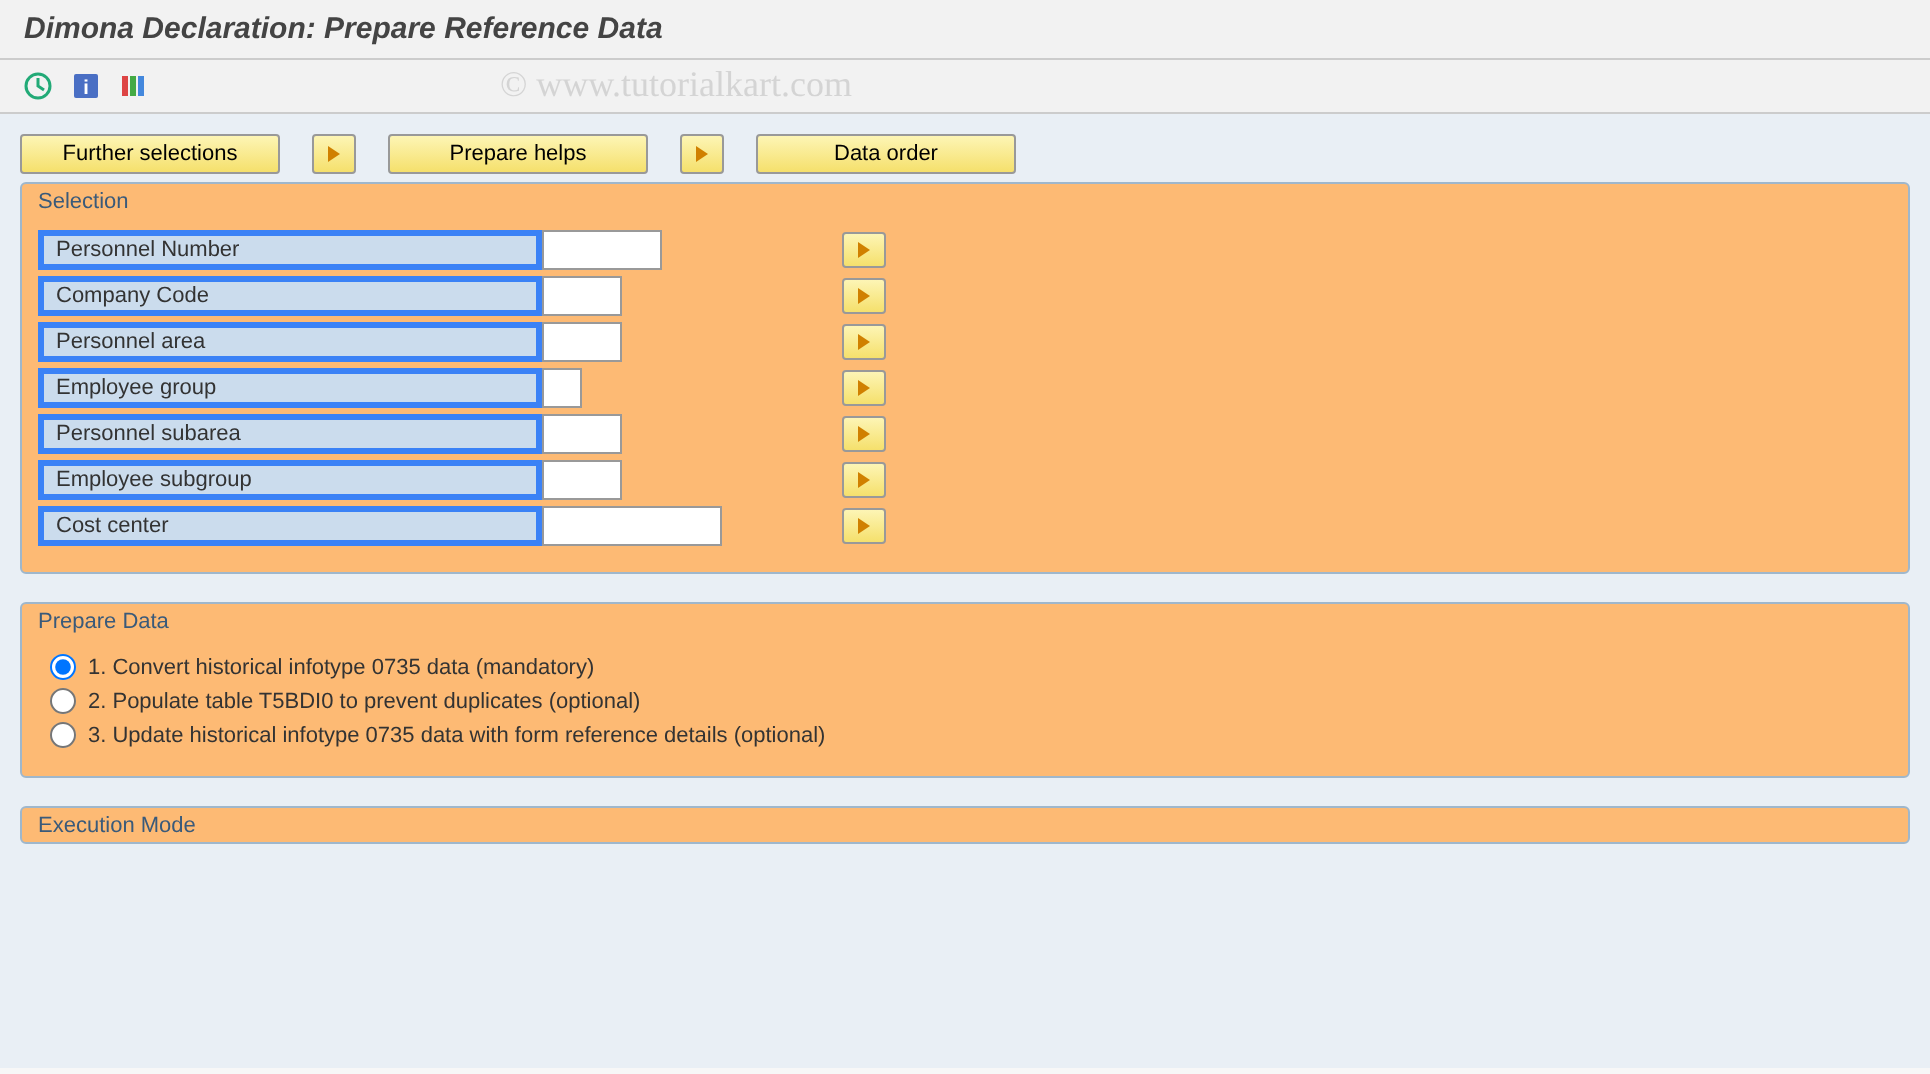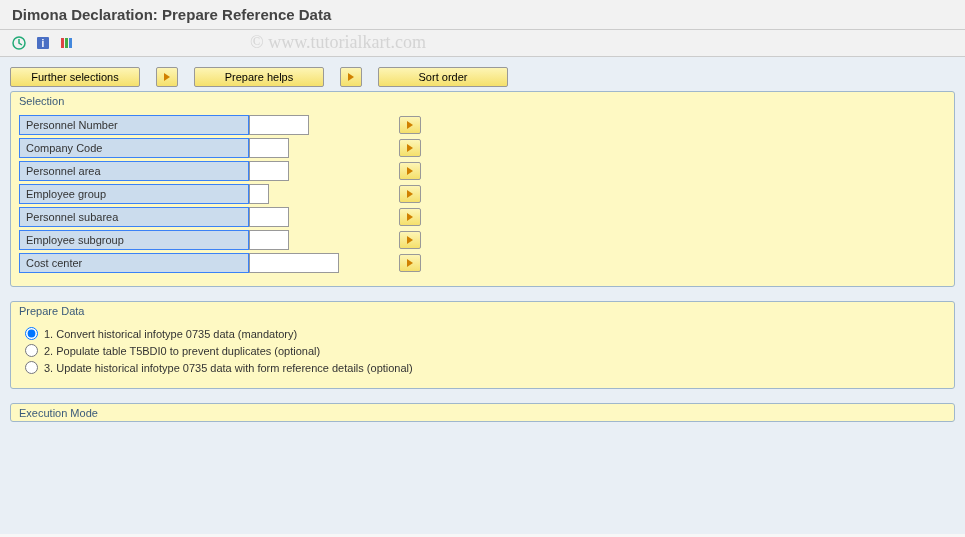--- a/index.html
+++ b/index.html
@@ -13,20 +13,21 @@
       overflow: hidden;
     }
     .header {
       background: #f2f2f2;
       border-bottom: 1px solid #ccc;
       padding: 6px 12px;
     }
     .header-title {
       font-size: 15px;
       font-weight: bold;
+      font-style: italic;
       color: #444;
     }
     .toolbar {
       padding: 4px 10px;
       border-bottom: 1px solid #ccc;
       background: #f2f2f2;
       display: flex;
       align-items: center;
       gap: 6px;
       position: relative;
@@ -77,43 +78,43 @@
       width: 22px;
       padding: 0;
     }
     .arrow-right {
       width: 0; height: 0;
       border-top: 4px solid transparent;
       border-bottom: 4px solid transparent;
       border-left: 6px solid #d08000;
     }
     .group-box {
-      background: #fef9c3;
+      background: #fdba74;
       border: 1px solid #9fb7cc;
       border-radius: 3px;
       margin-bottom: 14px;
       padding: 0;
     }
     .group-title {
       font-size: 11px;
       color: #3a5a7a;
       padding: 3px 8px 2px 8px;
     }
     .form-row {
       display: flex;
       align-items: center;
       margin-bottom: 3px;
       height: 20px;
     }
     .form-label {
-      width: 230px;
+      width: 252px;
       font-size: 11px;
       color: #333;
       background: #cbdced;
-      border: 1px solid #3b82f6;
+      border: 3px solid #3b82f6;
       padding: 2px 6px;
       height: 20px;
       display: flex;
       align-items: center;
     }
     .form-input {
       background: #fff;
       border: 1px solid #999;
       height: 20px;
       padding: 1px 4px;
@@ -189,21 +190,21 @@
 
   <div class="button-row">
     <button class="sap-button">Further selections</button>
     <button class="sap-button arrow-only">
         <span class="arrow-right"></span>
       </button>
     <button class="sap-button">Prepare helps</button>
     <button class="sap-button arrow-only">
         <span class="arrow-right"></span>
       </button>
-    <button class="sap-button">Sort order</button>
+    <button class="sap-button">Data order</button>
   </div>
 
   <div class="group-box">
     <div class="group-title">Selection</div>
     <div class="selection-inner">
       <div class="form-row">
         <div class="form-label">Personnel Number</div>
         <input class="form-input w60" style="">
         <div class="more-btn">
             <span class="arrow-right"></span>

